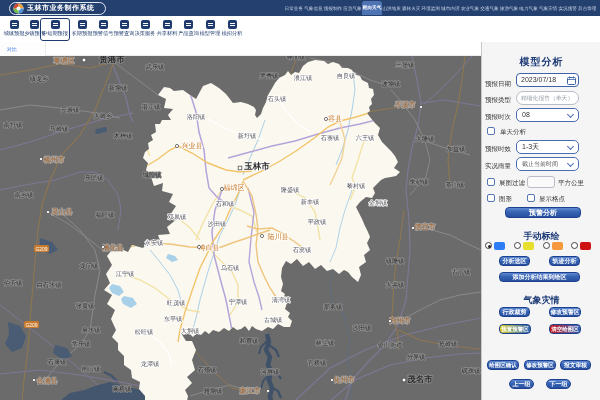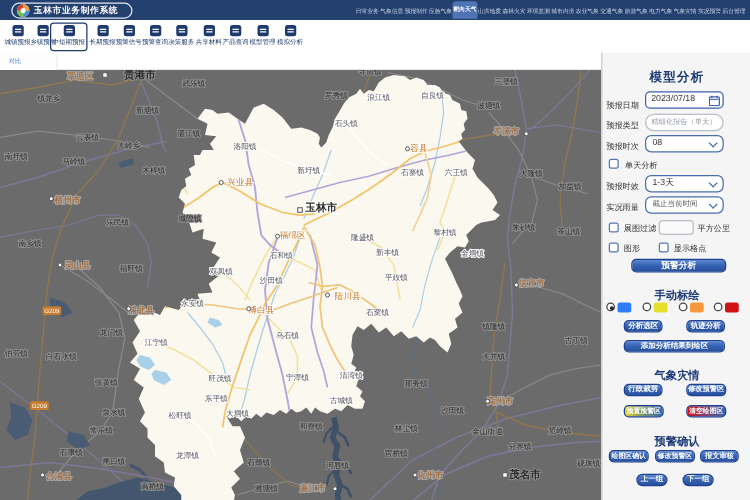--- a/index.html
+++ b/index.html
@@ -354,19 +354,18 @@
 <div class="radio" style="left:89px;top:200px;"></div>
 <div class="sw" style="left:98px;top:200px;background:#cf1212;"></div>
 <div class="pbtn" style="left:17px;top:214px;width:31px;height:10px;font-size:6px;line-height:9px;">分析选区</div>
 <div class="pbtn" style="left:67px;top:214px;width:31px;height:10px;font-size:6px;line-height:9px;">轨迹分析</div>
 <div class="pbtn" style="left:17px;top:230px;width:81px;height:10px;font-size:6px;line-height:9px;">添加分析结果到绘区</div>
 <div class="ptitle" style="top:252px;font-size:9px;">气象灾情</div>
 <div class="pbtn" style="left:17px;top:265px;width:31px;height:10px;font-size:6px;line-height:9px;">行政裁剪</div>
 <div class="pbtn" style="left:67px;top:265px;width:32px;height:10px;font-size:5.8px;line-height:9px;">修改预警区</div>
 <div class="pbtn" style="left:17px;top:282px;width:32px;height:10px;font-size:5.5px;line-height:9px;background:linear-gradient(90deg,#e5d321 0%,#88a060 40%,#3566b0 100%);">预置预警区</div>
 <div class="pbtn" style="left:67px;top:282px;width:32px;height:10px;font-size:5.5px;line-height:9px;background:linear-gradient(90deg,#cf1212 0%,#8f3a60 40%,#3566b0 100%);">清空绘图区</div>
-<div class="ptitle" style="top:305px;font-size:9px;">预警确认</div>
 <div class="pbtn" style="left:5px;top:318px;width:32px;height:10px;font-size:5.5px;line-height:9px;">绘图区确认</div>
 <div class="pbtn" style="left:42px;top:318px;width:32px;height:10px;font-size:5.5px;line-height:9px;">修改预警区</div>
 <div class="pbtn" style="left:78px;top:318px;width:31px;height:10px;font-size:5.8px;line-height:9px;">报文审核</div>
 <div class="pbtn" style="left:27px;top:337px;width:25px;height:10px;font-size:6px;line-height:9px;border-radius:5px;">上一组</div>
 <div class="pbtn" style="left:64px;top:337px;width:25px;height:10px;font-size:6px;line-height:9px;border-radius:5px;">下一组</div>
   </div>
 
 </body></html>

